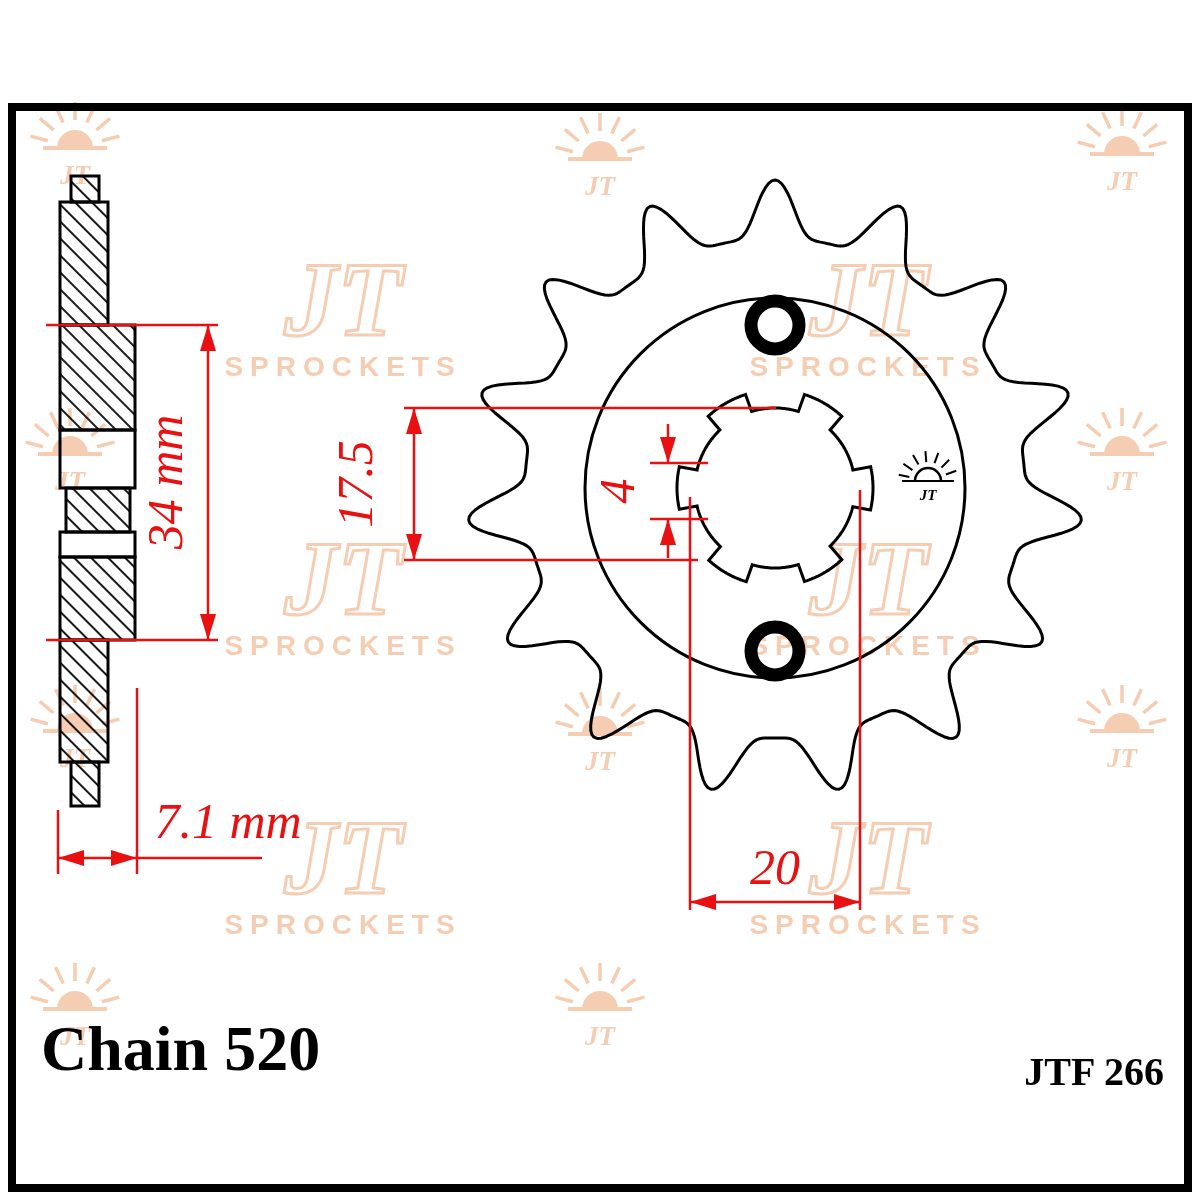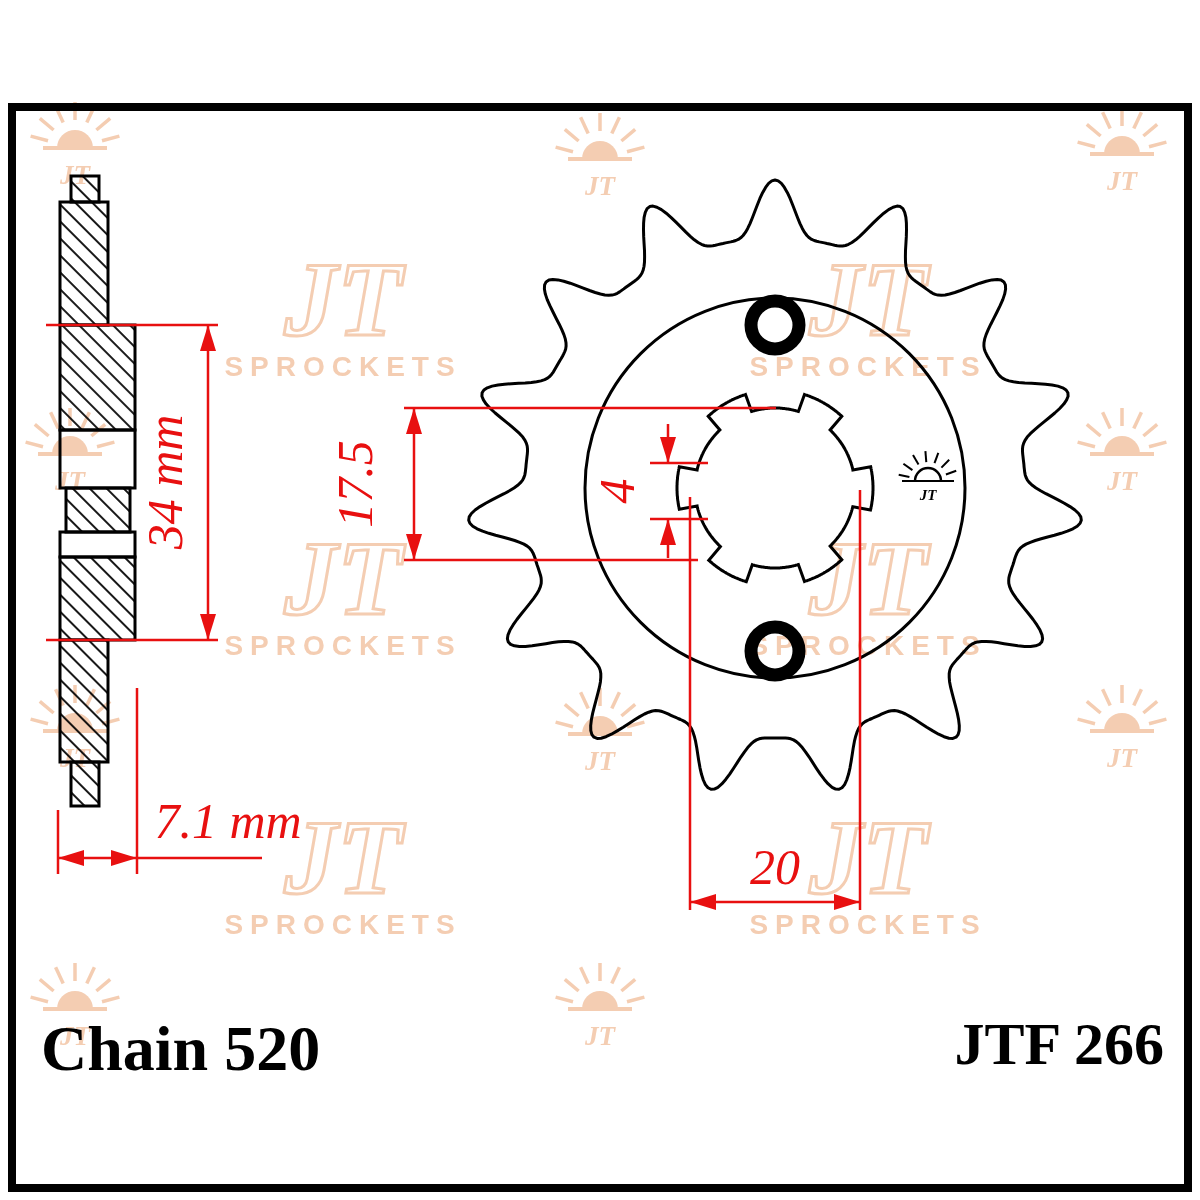--- a/index.html
+++ b/index.html
@@ -7,21 +7,21 @@
        font-family:"Liberation Serif",serif;}
   .canvas{position:absolute;left:0;top:0;width:1200px;height:1200px;}
   .wm-layer{position:absolute;left:0;top:0;width:1200px;height:1200px;}
   .wm{position:absolute;overflow:visible;}
   #drawing{position:absolute;left:0;top:0;}
   .frame{position:absolute;left:8px;top:103px;width:1184px;height:1089px;
          border:8px solid #000;box-sizing:border-box;pointer-events:none;}
   .caption{position:absolute;color:#000;font-weight:bold;white-space:nowrap;
            font-family:"Liberation Serif",serif;}
   .caption.chain{left:41px;top:1012px;font-size:64px;}
-  .caption.part{right:36px;top:1010px;font-size:60px;}
+  .caption.part{right:36px;top:1048px;font-size:40px;}
 </style>
 </head>
 <body>
 
 <div class="canvas">
   <div class="wm-layer" id="wm-layer">
       <svg width="130" height="140" class="wm" style="left: 10px; top: 86px;">
         <line x1="92.0" y1="54.8" x2="109.4" y2="50.1" stroke="#f4cdb2" stroke-width="3.5"></line>
         <line x1="86.4" y1="44.0" x2="100.2" y2="32.4" stroke="#f4cdb2" stroke-width="3.5"></line>
         <line x1="76.8" y1="36.6" x2="84.4" y2="20.3" stroke="#f4cdb2" stroke-width="3.5"></line>

